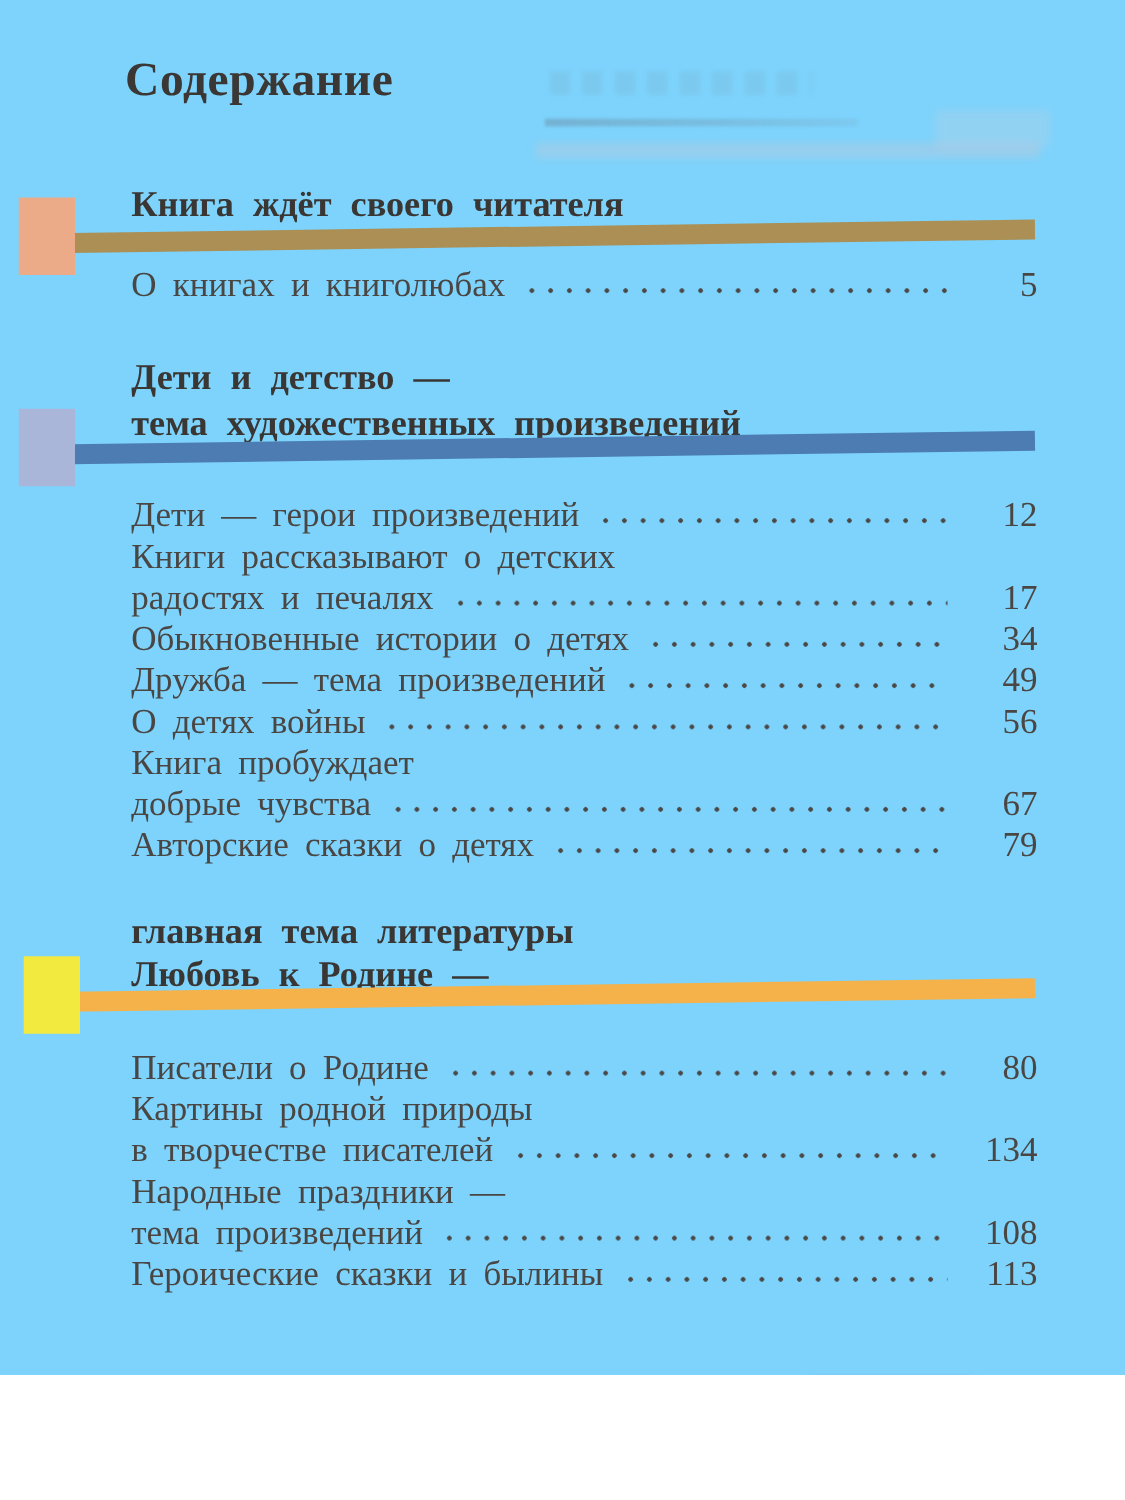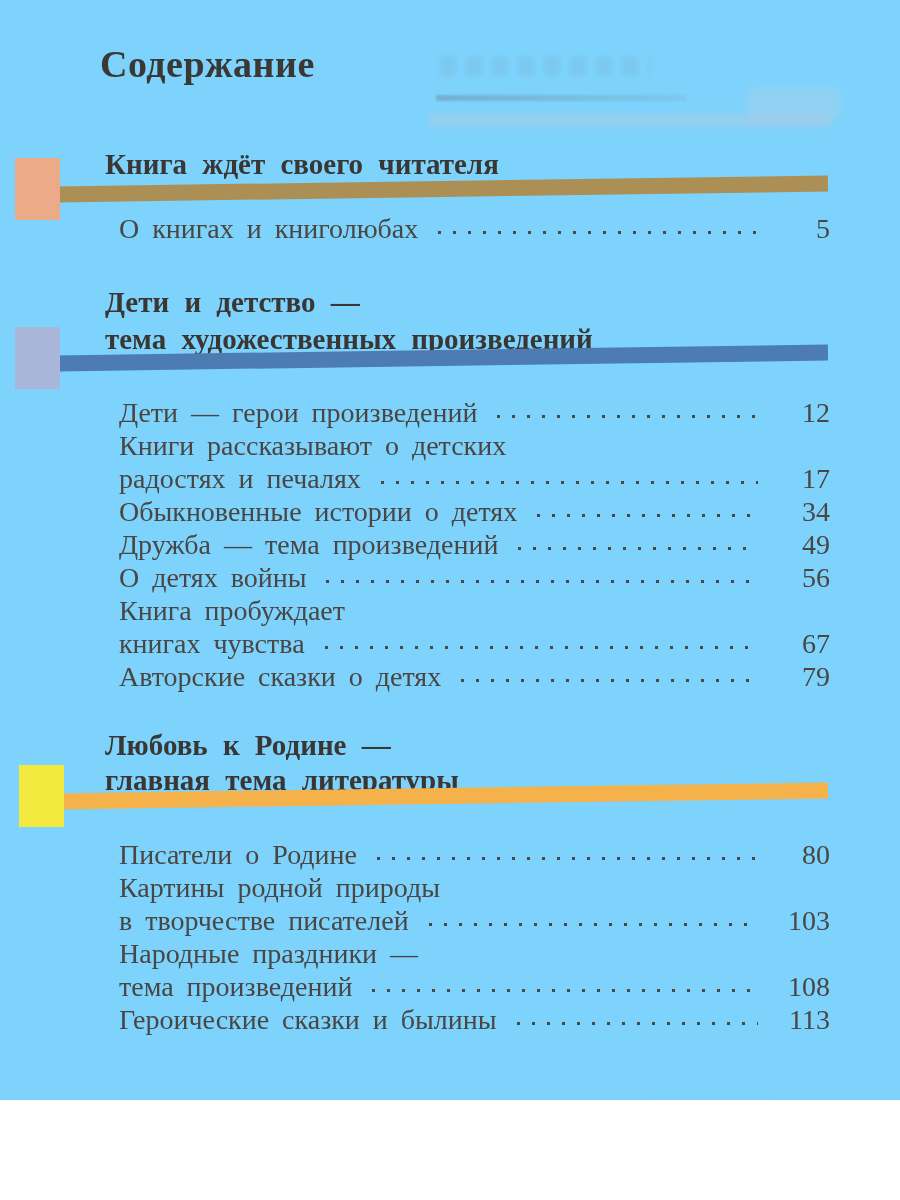--- a/index.html
+++ b/index.html
@@ -50,21 +50,21 @@
     position:absolute; left:0; right:0; top:0; height:16px;
     transform:rotate(-0.8deg); transform-origin:center;
   }
   .section-square {
     position:absolute; left:-42px; top:-23px; width:45px; height:62px; z-index:2;
   }
 
   .entry-list { font-size:28px; color:#4a4643; }
   .entry-line { line-height:33px; word-spacing:6px; white-space:nowrap; }
   .entry-line-last { display:flex; align-items:baseline; white-space:normal; }
-  .entry-text { white-space:nowrap;margin-left:14px; }
+  .entry-text { white-space:nowrap; }
   .leader {
     flex:1 1 auto; align-self:stretch; margin:0 14px 0 12px;
     background-image:radial-gradient(circle, #4b4744 1.6px, rgba(0,0,0,0) 2px);
     background-size:15px 15px;
     background-repeat:repeat-x;
     background-position:left 2px bottom 5px;
     min-width:20px;
   }
   .entry-page { min-width:58px; text-align:right; flex:0 0 auto; }
 
@@ -163,59 +163,59 @@
               <div class="entry-text">О детях войны</div>
               <div class="leader"></div>
               <div class="entry-page">56</div>
             </div>
           </div>
           <div class="toc-entry">
             <div class="entry-line">
               <div class="entry-text">Книга пробуждает</div>
             </div>
             <div class="entry-line entry-line-last">
-              <div class="entry-text">книгах чувства</div>
+              <div class="entry-text">добрые чувства</div>
               <div class="leader"></div>
               <div class="entry-page">67</div>
             </div>
           </div>
           <div class="toc-entry">
             <div class="entry-line entry-line-last">
               <div class="entry-text">Авторские сказки о детях</div>
               <div class="leader"></div>
               <div class="entry-page">79</div>
             </div>
           </div>
         </div>
       </div>
       <div class="toc-section sec-rodina">
         <div class="section-title">
+          <div class="section-title-line">главная тема литературы</div>
           <div class="section-title-line">Любовь к Родине —</div>
-          <div class="section-title-line">главная тема литературы</div>
         </div>
         <div class="bar-row">
           <div class="section-bar" style="background: rgb(245, 178, 74);"></div>
           <div class="section-square" style="background: rgb(243, 234, 64);"></div>
         </div>
         <div class="entry-list">
           <div class="toc-entry">
             <div class="entry-line entry-line-last">
               <div class="entry-text">Писатели о Родине</div>
               <div class="leader"></div>
               <div class="entry-page">80</div>
             </div>
           </div>
           <div class="toc-entry">
             <div class="entry-line">
               <div class="entry-text">Картины родной природы</div>
             </div>
             <div class="entry-line entry-line-last">
               <div class="entry-text">в творчестве писателей</div>
               <div class="leader"></div>
-              <div class="entry-page">103</div>
+              <div class="entry-page">134</div>
             </div>
           </div>
           <div class="toc-entry">
             <div class="entry-line">
               <div class="entry-text">Народные праздники —</div>
             </div>
             <div class="entry-line entry-line-last">
               <div class="entry-text">тема произведений</div>
               <div class="leader"></div>
               <div class="entry-page">108</div>

